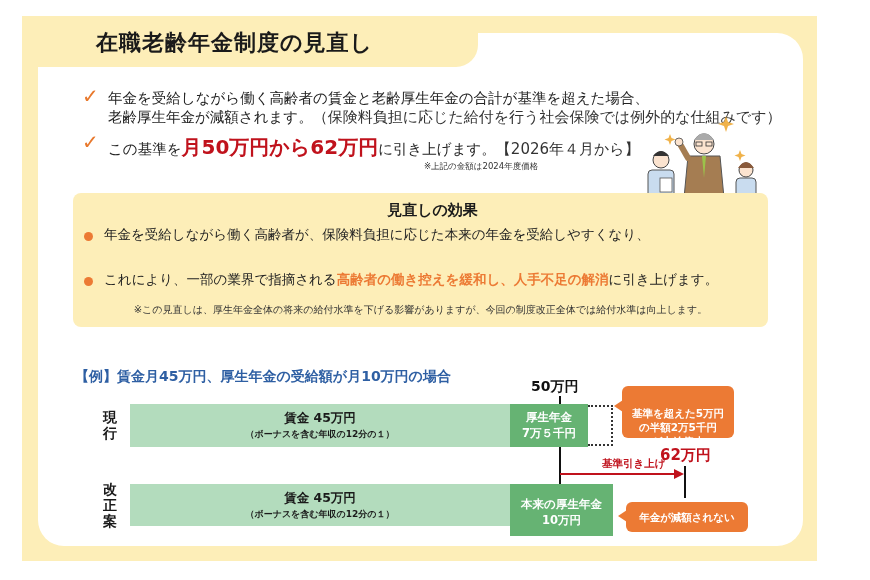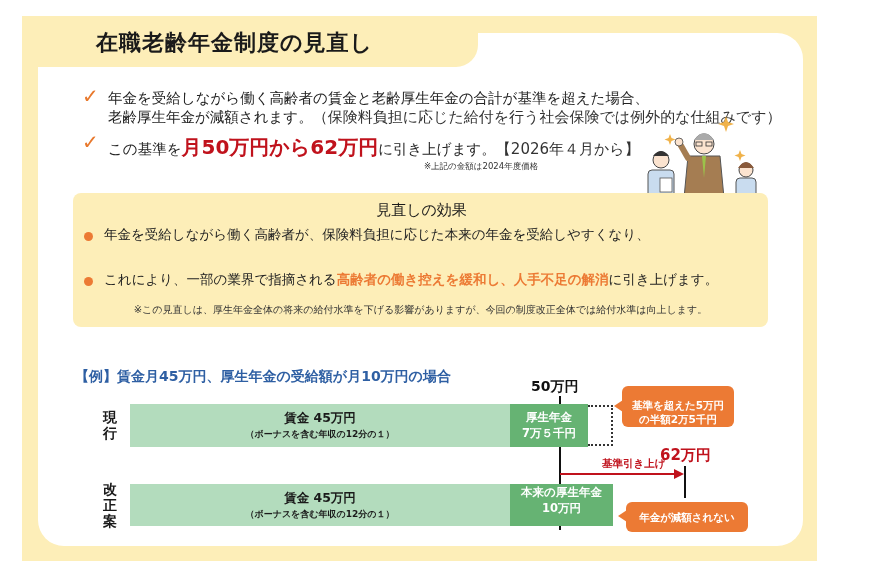--- a/index.html
+++ b/index.html
@@ -12,21 +12,21 @@
   .title-tab .t { position: absolute; left: 74px; top: 12px; font-size: 22px; font-weight: bold; color: #1a1a1a; letter-spacing: 1px; white-space: nowrap; }
 
   .check { position: absolute; color: #e8782c; font-size: 20px; font-weight: bold; line-height: 1; }
   .line { position: absolute; font-size: 14.5px; color: #222; white-space: nowrap; }
   .small { font-size: 15px; color: #333; }
   .hl-red { color: #c0121c; font-weight: bold; font-size: 20px; }
 
   .illu { position: absolute; left: 636px; top: 112px; width: 130px; height: 110px; }
 
   .effects { position: absolute; left: 73px; top: 193px; width: 695px; height: 134px; background: #fdeeb8; border-radius: 8px; }
-  .effects .head { position: absolute; left: 1px; width: 100%; top: 8px; text-align: center; font-size: 15px; font-weight: normal; color: #1a1a1a; }
+  .effects .head { position: absolute; left: 12px; width: 100%; top: 8px; text-align: center; font-size: 15px; font-weight: bold; color: #1a1a1a; }
   .dot { position: absolute; width: 9px; height: 9px; border-radius: 50%; background: #ec7a34; }
   .eline { position: absolute; font-size: 13.5px; color: #222; white-space: nowrap; }
   .orange-b { color: #ec7a34; font-weight: bold; }
   .enote { position: absolute; left: 0; width: 100%; top: 110px; text-align: center; font-size: 10px; color: #333; }
 
   .ex-title { position: absolute; left: 75px; top: 368px; font-size: 14px; font-weight: bold; color: #2e5fa3; white-space: nowrap; }
 
   .rowlabel { position: absolute; font-size: 14px; font-weight: bold; color: #1a1a1a; line-height: 16px; width: 18px; text-align: center; }
   .bar-wage { position: absolute; background: #b3dcbd; text-align: center; color: #1a1a1a; }
   .bar-wage .w1 { font-size: 12.5px; font-weight: bold; margin-top: 6px; }
@@ -113,38 +113,38 @@
   </div>
 <div class="bar-wage" style="left:130px; top:404px; width:380px; height:43px;">
   <div class="w1">賃金 45万円</div>
   <div class="w2">（ボーナスを含む年収の12分の１）</div>
 </div>
 <div class="bar-pen" style="left:510px; top:404px; width:78px; height:43px; padding-top:5px;">
   <div>厚生年金</div>
   <div>7万５千円</div>
 </div>
 <div class="dashed" style="left:588px; top:405px; width:25px; height:41px;"></div>
-<div class="callout c1" style="left:622px; top:386px; width:112px; height:41px; padding-top:12px;">
+<div class="callout c1" style="left:622px; top:386px; width:112px; height:52px; padding-top:20px;">
   <div>基準を超えた5万円</div>
   <div>の半額2万5千円</div>
   <div>が支給停止</div>
 </div>
 
 <div class="arrow-label" style="left:571px; top:457px;">基準引き上げ</div>
 <div class="arrow-line" style="left:560px; top:473px; width:114px;"></div>
 <div class="arrow-head" style="left:674px; top:469px;"></div>
 <div class="marker" style="left:660px; top:446px; color:#c0121c; font-size:15px;">62万円</div>
 <div class="vline" style="left:684px; top:466px; height:32px;"></div>
 
 <div class="rowlabel" style="left:101px; top:481px;">
     <div>改</div>
     <div>正</div>
     <div>案</div>
   </div>
 <div class="bar-wage" style="left:130px; top:484px; width:380px; height:42px;">
   <div class="w1">賃金 45万円</div>
   <div class="w2">（ボーナスを含む年収の12分の１）</div>
 </div>
-<div class="bar-pen" style="left:510px; top:484px; width:103px; height:42px; padding-top:0;">
+<div class="bar-pen" style="left:510px; top:484px; width:103px; height:52px; padding-top:12px;">
   <div>本来の厚生年金</div>
   <div>10万円</div>
 </div>
 <div class="callout c2" style="left:626px; top:502px; width:122px; height:30px; line-height:30px;">年金が減額されない</div>
 
 </body></html>

